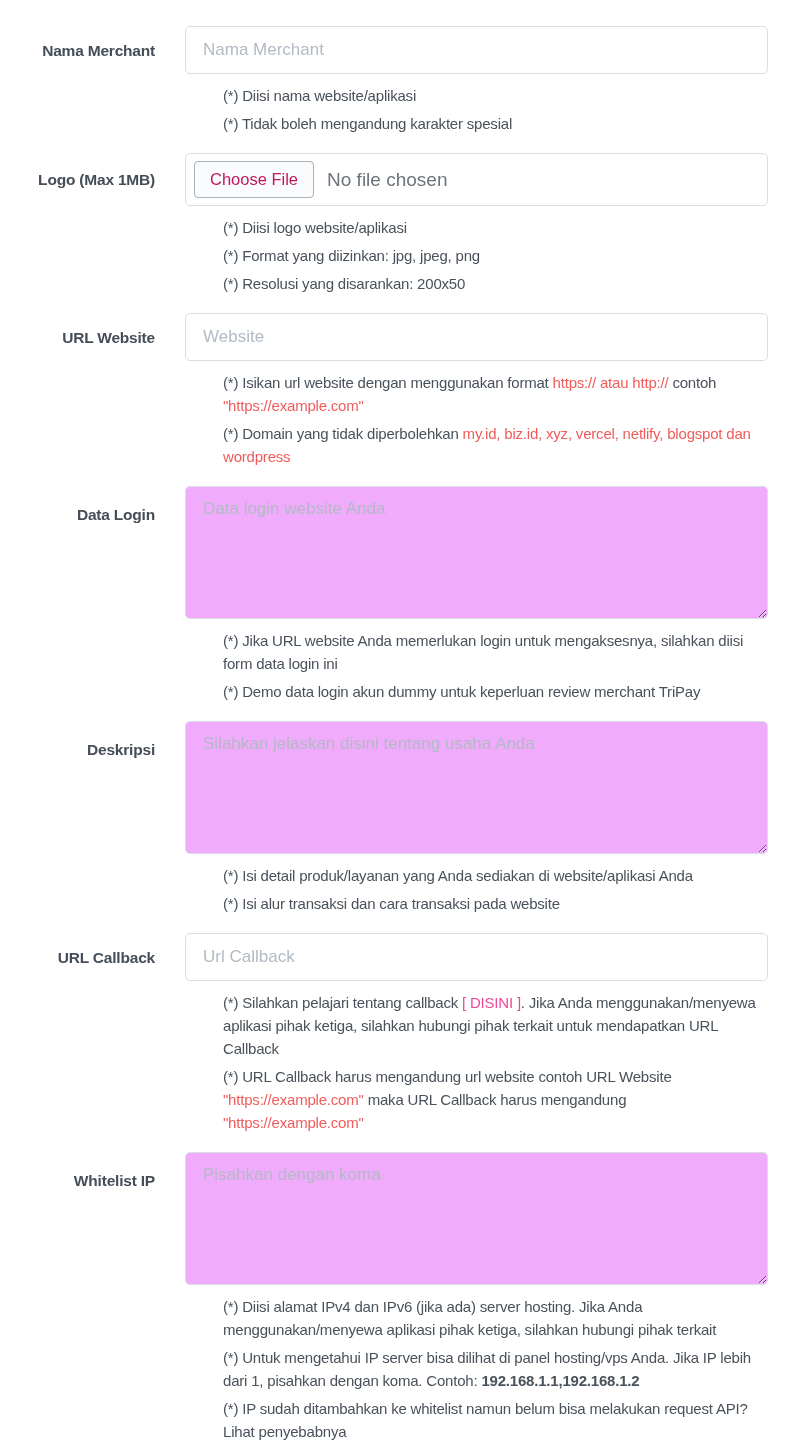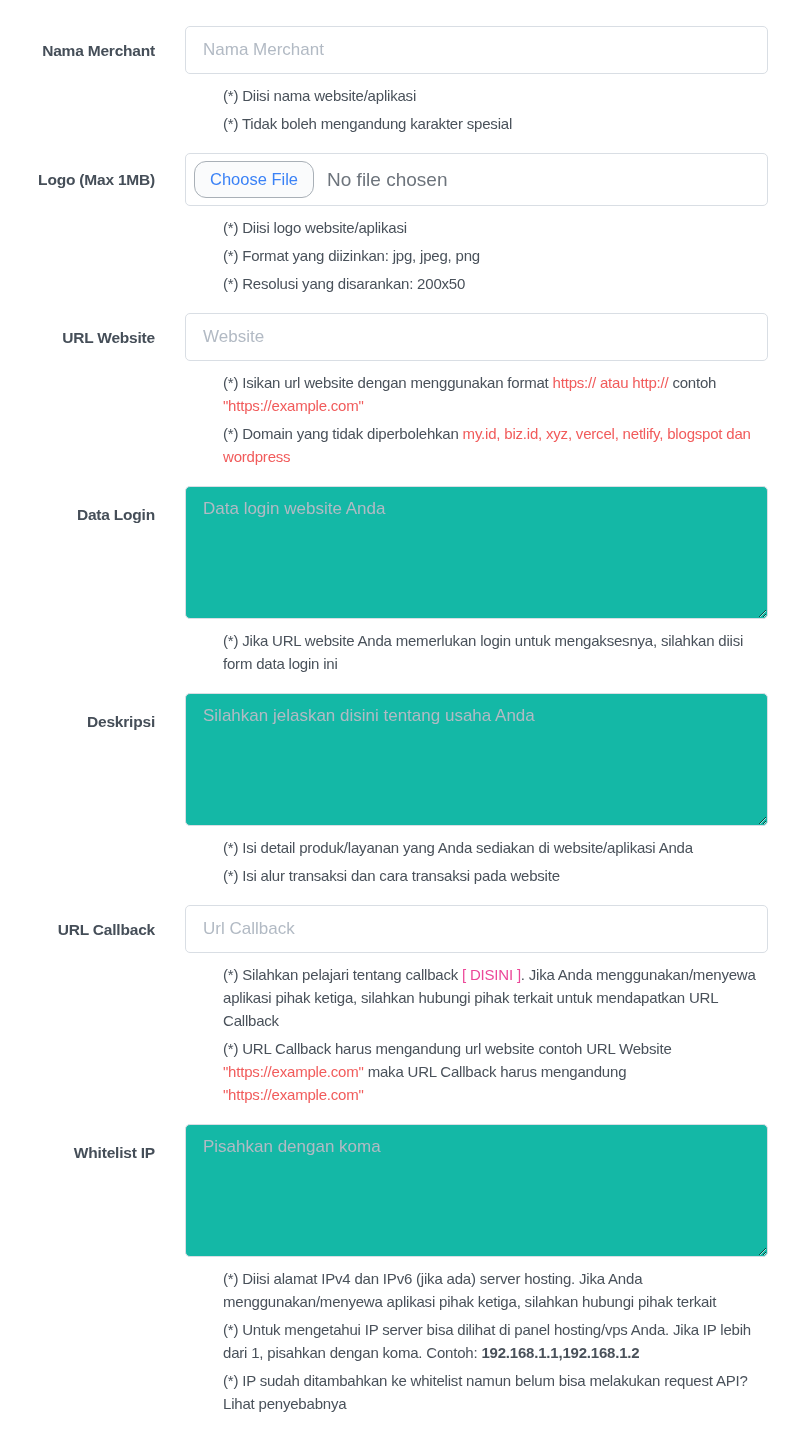--- a/index.html
+++ b/index.html
@@ -46,43 +46,43 @@
     width: 100%;
     height: 133px;
     border: 1px solid #d9dee4;
     border-radius: 5px;
     padding: 12px 17px;
     font-size: 17px;
     font-family: inherit;
     color: #49515a;
     outline: none;
     resize: both;
-    background: #14b8a6;
+    background: #f0abfc;
   }
   .textarea-input::placeholder { color: #b2bac4; opacity: 1; }
 
   .file-input {
     width: 100%;
     height: 53px;
     border: 1px solid #d9dee4;
     border-radius: 5px;
     padding: 7px 8px;
     display: flex;
     align-items: center;
     background: #fff;
   }
   .file-button {
     height: 37px;
     padding: 0 15px;
     background: #fafbfc;
     border: 1px solid #a9b0b7;
-    border-radius: 12px;
+    border-radius: 4px;
     font-size: 16.5px;
     font-family: inherit;
-    color: #3b82f6;
+    color: #be185d;
     cursor: pointer;
     white-space: nowrap;
     text-align: center;
   }
   .file-status {
     margin-left: 13px;
     font-size: 19px;
     color: #6d747c;
     white-space: nowrap;
   }
@@ -152,20 +152,21 @@
   </div>
     <div class="form-row kind-textarea">
     <div class="label-col">
       <label class="field-label">Data Login</label>
     </div>
     <div class="control-col">
 
       <textarea class="textarea-input" placeholder="Data login website Anda" style=""></textarea>
       <div class="helpers">
           <p class="helper"><span>(*) Jika URL website Anda memerlukan login untuk mengaksesnya, silahkan diisi form data login ini</span></p>
+          <p class="helper"><span>(*) Demo data login akun dummy untuk keperluan review merchant TriPay</span></p>
         </div>
     </div>
   </div>
     <div class="form-row kind-textarea">
     <div class="label-col">
       <label class="field-label">Deskripsi</label>
     </div>
     <div class="control-col">
 
       <textarea class="textarea-input" placeholder="Silahkan jelaskan disini tentang usaha Anda" style=""></textarea>

